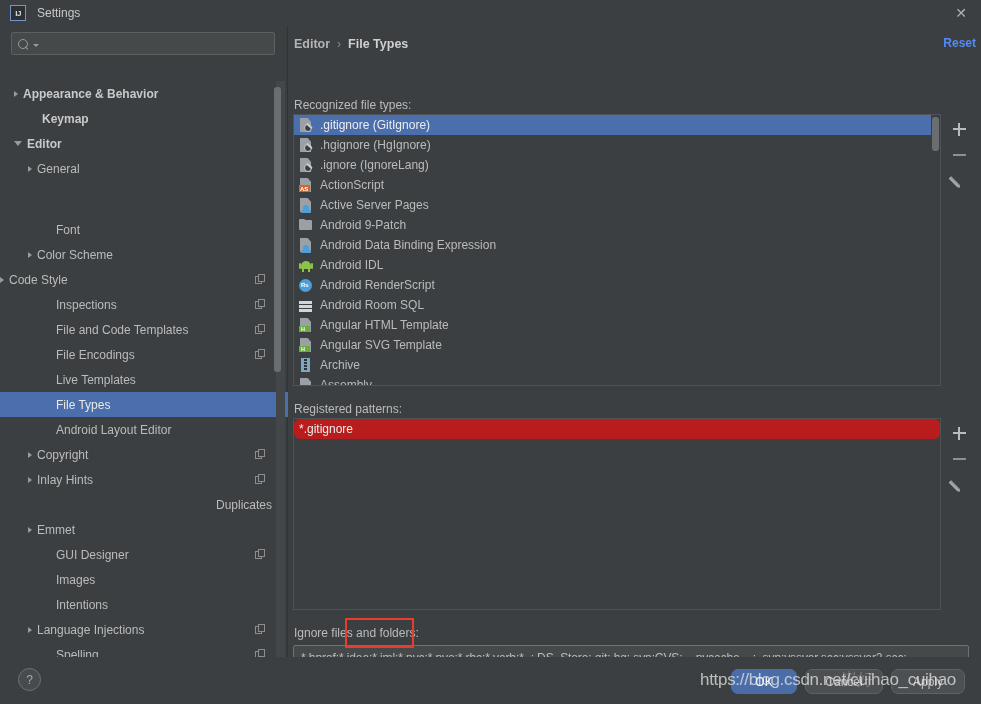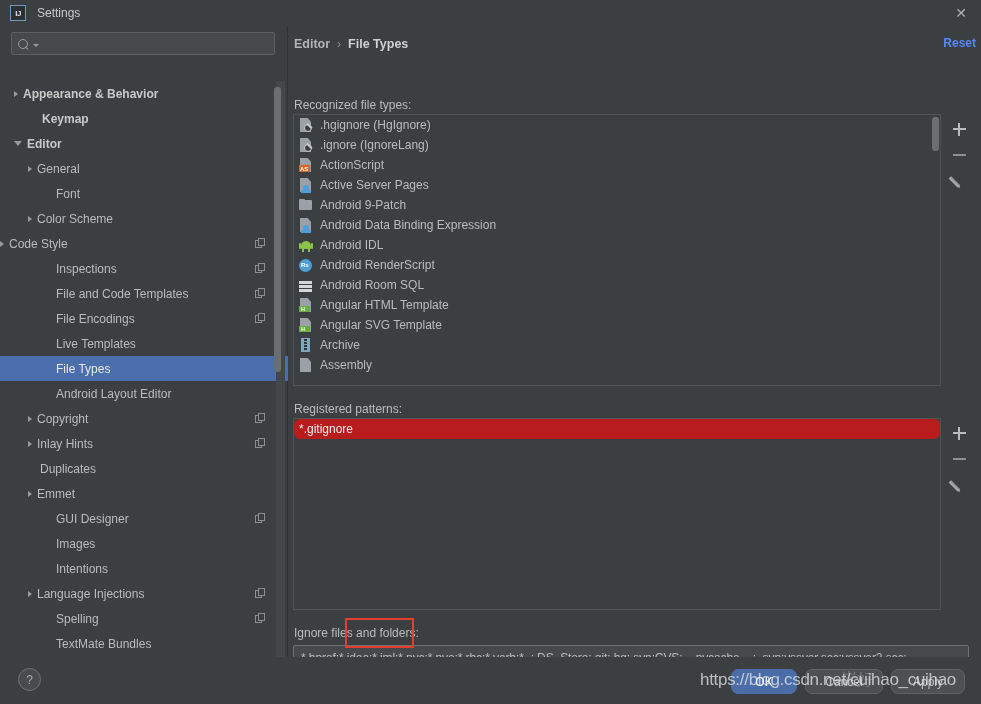--- a/index.html
+++ b/index.html
@@ -257,21 +257,21 @@
           <span class="lbl">Keymap</span>
         </div>
         <div class="tree-row bold" style="padding-left: 14px;">
           <span class="arrow open"></span>
           <span class="lbl">Editor</span>
         </div>
         <div class="tree-row" style="padding-left: 28px;">
           <span class="arrow "></span>
           <span class="lbl">General</span>
         </div>
-        <div class="tree-row" style="padding-left: 42px;">
+        <div class="tree-row" style="padding-left: 42px; margin-top: 36px;">
           <span class="arrow none"></span>
           <span class="lbl">Font</span>
         </div>
         <div class="tree-row" style="padding-left: 28px;">
           <span class="arrow "></span>
           <span class="lbl">Color Scheme</span>
         </div>
         <div class="tree-row" style="">
           <span class="arrow "></span>
           <span class="lbl">Code Style</span>
@@ -325,21 +325,21 @@
           </span>
         </div>
         <div class="tree-row" style="padding-left: 28px;">
           <span class="arrow "></span>
           <span class="lbl">Inlay Hints</span>
           <span class="copy-ic">
             <i class="b"></i>
             <i class="f"></i>
           </span>
         </div>
-        <div class="tree-row" style="padding-left: 26px;">
+        <div class="tree-row" style="padding-left: 42px; justify-content: flex-end;">
           <span class="arrow none"></span>
           <span class="lbl">Duplicates</span>
         </div>
         <div class="tree-row" style="padding-left: 28px;">
           <span class="arrow "></span>
           <span class="lbl">Emmet</span>
         </div>
         <div class="tree-row" style="padding-left: 42px;">
           <span class="arrow none"></span>
           <span class="lbl">GUI Designer</span>
@@ -391,20 +391,28 @@
       <span class="crumb">Editor</span>
       <span class="sep">›</span>
       <span class="crumb last">File Types</span>
     </div>
     <div id="reset-link">Reset</div>
 
     <div class="section-label" id="ft-label">Recognized file types:</div>
 
     <div id="ft-box">
       <div id="ft-rows">
+          <div class="ft-row sel">
+            <span class="ft-ic">
+              <span class="gl-file"></span>
+              <span class="gl-badge" style="left:6px;top:7px;width:8px;height:8px;background:#3C3F41;border:1.6px solid #C8CBCD;"></span>
+              <span class="gl-sq" style="left:7.5px;top:7.5px;width:7px;height:1.6px;background:#C8CBCD;transform:rotate(45deg);"></span>
+            </span>
+            <span class="ft-name">.gitignore (GitIgnore)</span>
+          </div>
           <div class="ft-row">
             <span class="ft-ic">
               <span class="gl-file"></span>
               <span class="gl-badge" style="left:6px;top:7px;width:8px;height:8px;background:#3C3F41;border:1.6px solid #C8CBCD;"></span>
               <span class="gl-sq" style="left:7.5px;top:7.5px;width:7px;height:1.6px;background:#C8CBCD;transform:rotate(45deg);"></span>
             </span>
             <span class="ft-name">.hgignore (HgIgnore)</span>
           </div>
           <div class="ft-row">
             <span class="ft-ic">

